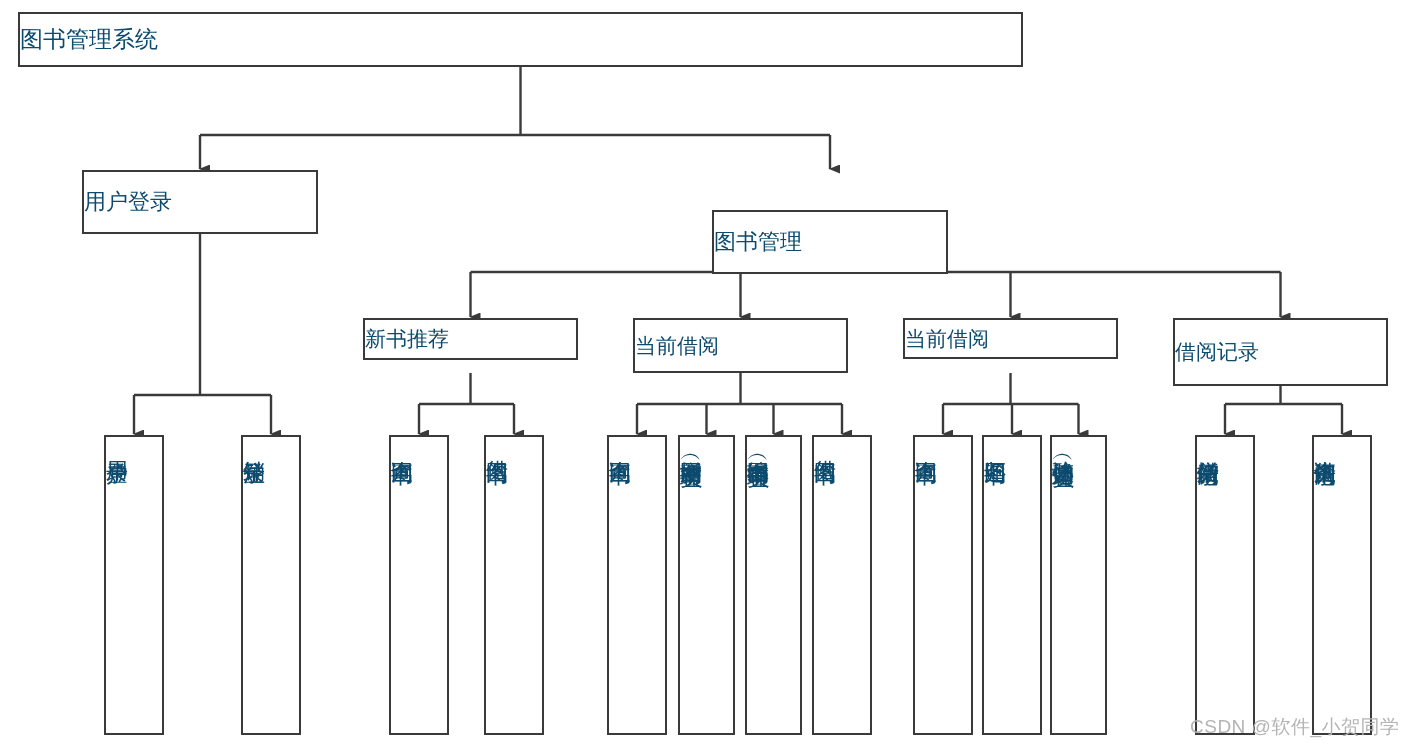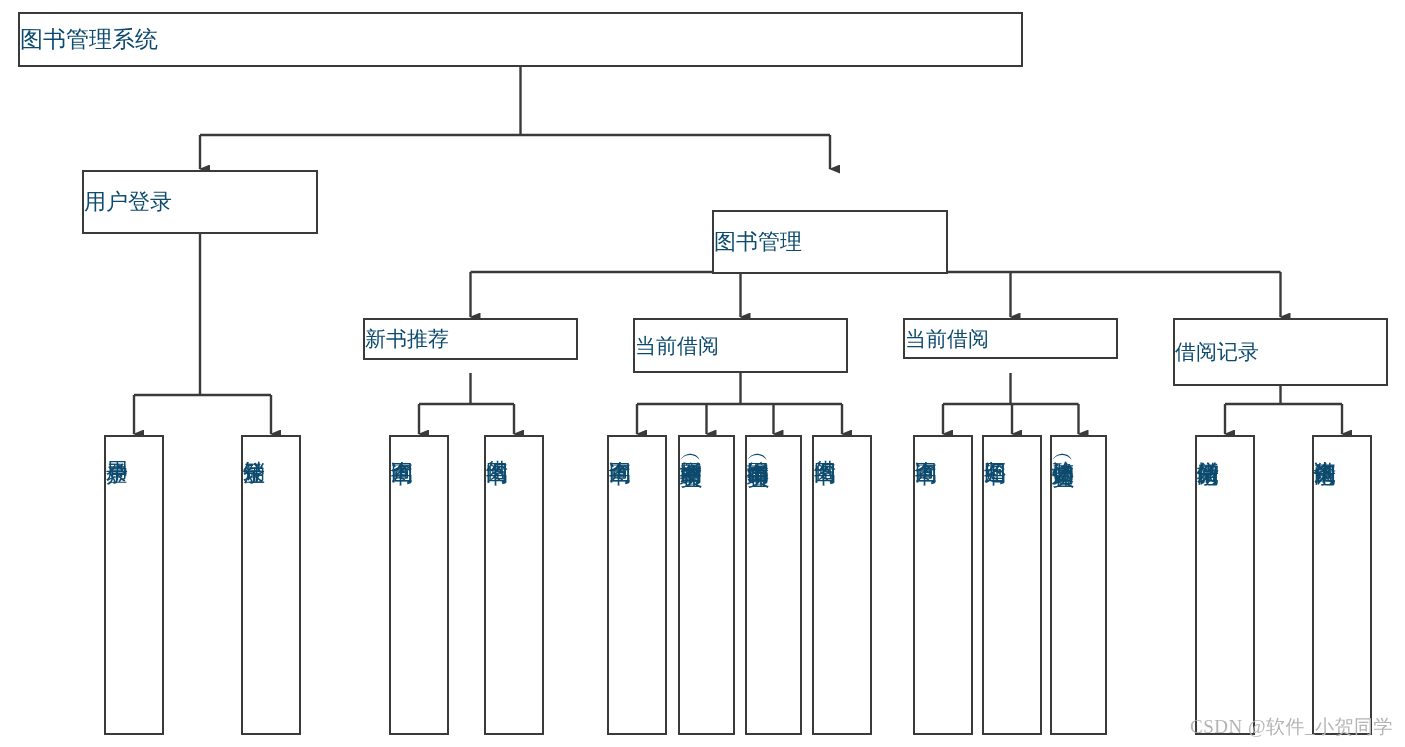--- a/index.html
+++ b/index.html
@@ -172,14 +172,14 @@
         <span class="vtext">确认归还（管理员）</span>
       </div>
       <div class="node leaf" style="left: 1195px; top: 435px; width: 60px; height: 300px;">
         <span class="vtext">新增借阅记录</span>
       </div>
       <div class="node leaf" style="left: 1312px; top: 435px; width: 60px; height: 300px;">
         <span class="vtext">查询借阅记录</span>
       </div>
     </div>
 
-  <div class="watermark" style="left: 1190px; top: 714px; font-family: Liberation Serif, serif;">CSDN @软件_小贺同学</div>
+  <div class="watermark" style="left: 1190px; top: 714px;">CSDN @软件_小贺同学</div>
 </div>
 
 </body></html>

